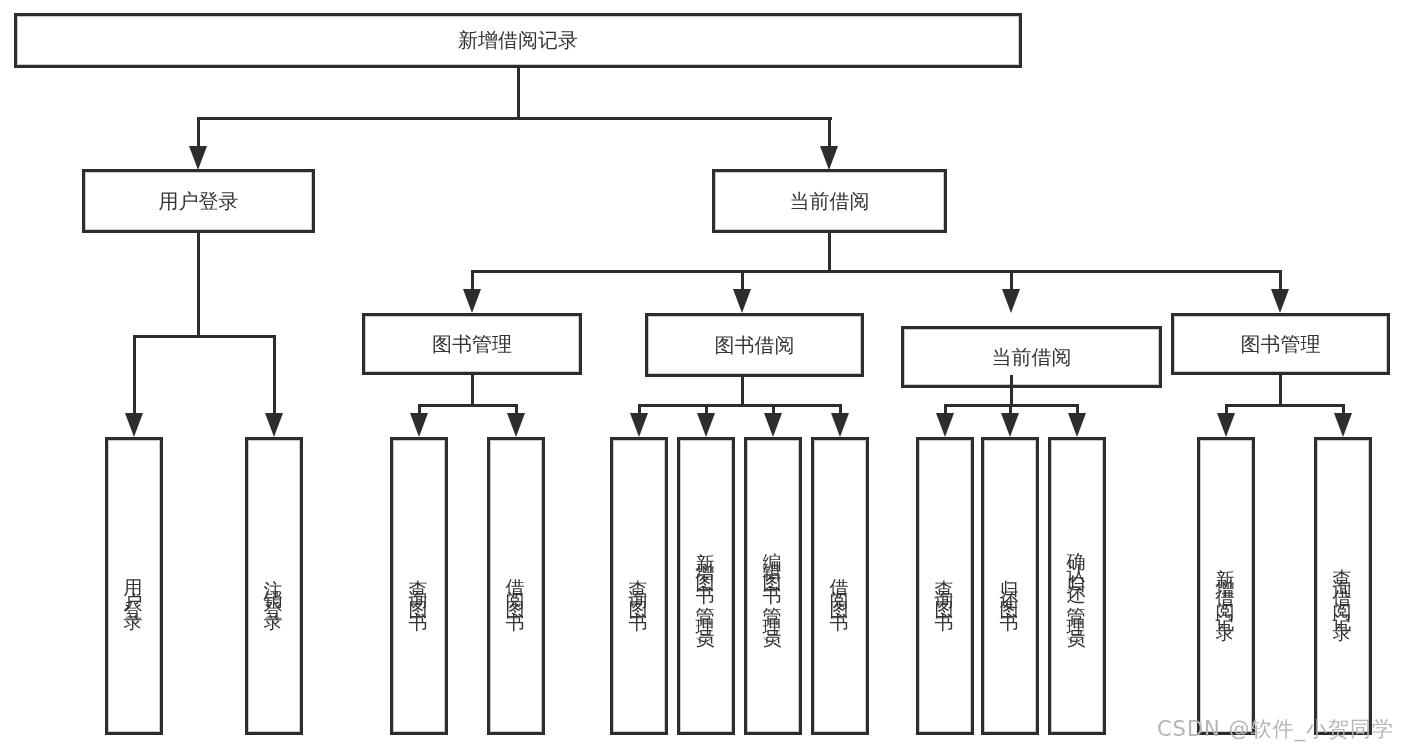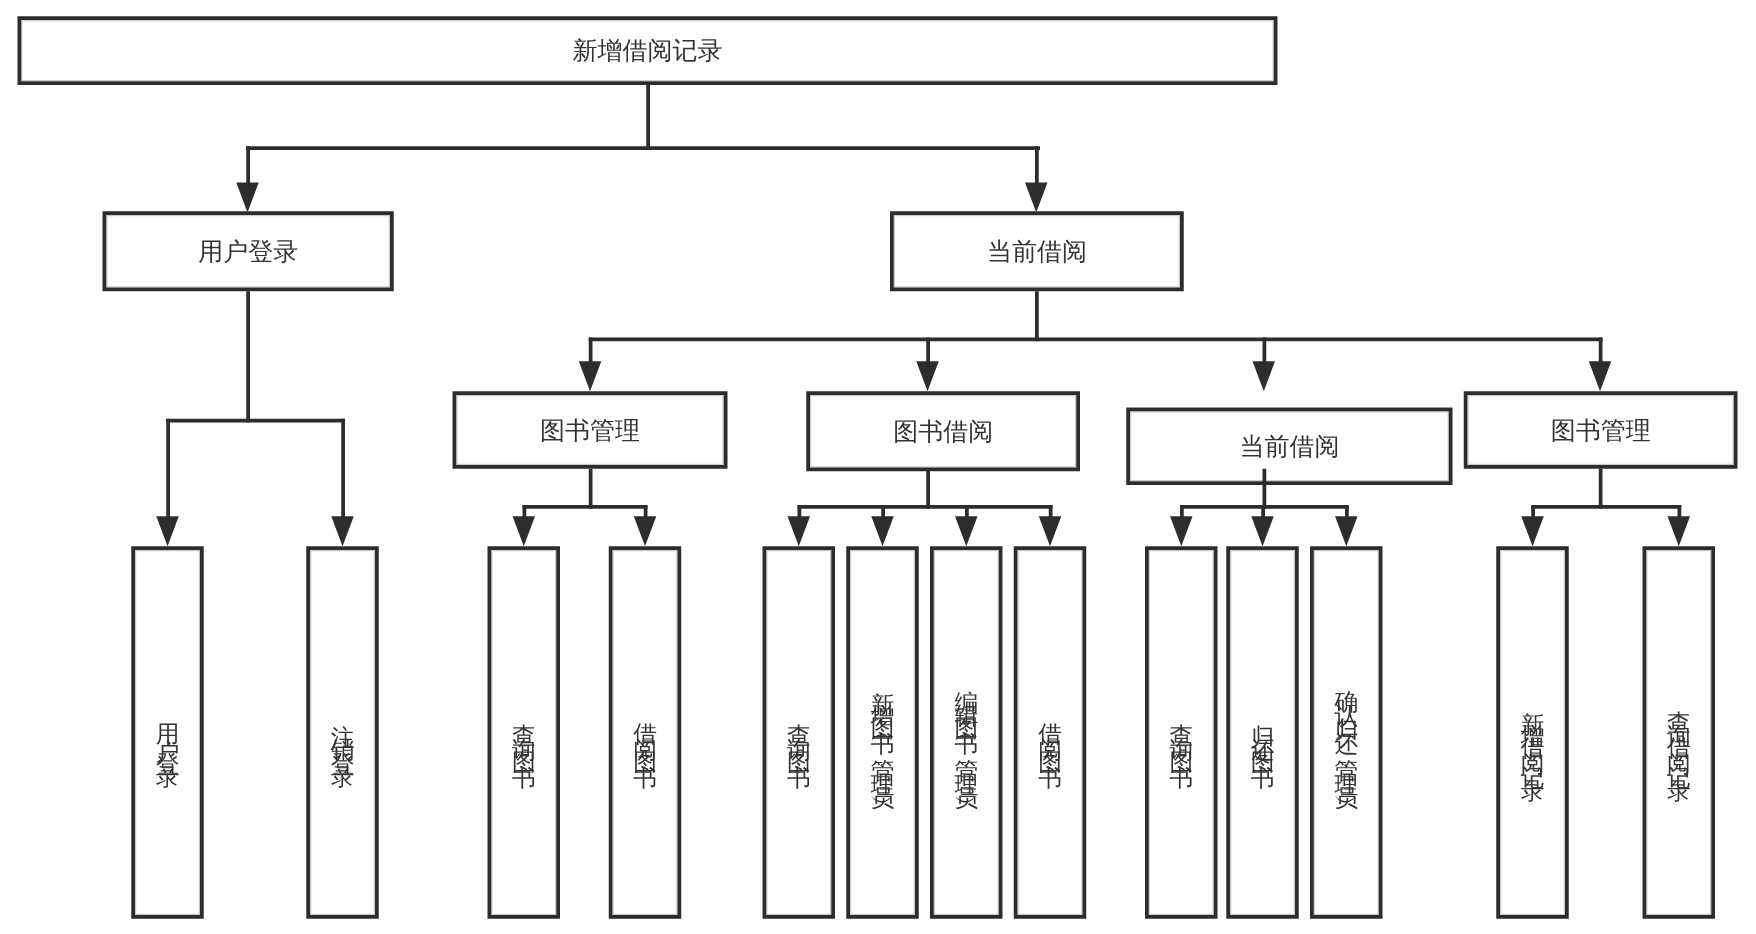--- a/index.html
+++ b/index.html
@@ -140,14 +140,15 @@
   <div class="box vbox" style="left:744px;top:437px;width:58px;height:298px;">编辑图书（管理员）</div>
   <div class="box vbox" style="left:811px;top:437px;width:58px;height:298px;">借阅图书</div>
 
   <div class="box vbox" style="left:916px;top:437px;width:58px;height:298px;">查询图书</div>
   <div class="box vbox" style="left:981px;top:437px;width:58px;height:298px;">归还图书</div>
   <div class="box vbox" style="left:1048px;top:437px;width:58px;height:298px;">确认归还（管理员）</div>
 
   <div class="box vbox" style="left:1197px;top:437px;width:58px;height:298px;">新增借阅记录</div>
   <div class="box vbox" style="left:1314px;top:437px;width:58px;height:298px;">查询借阅记录</div>
 
+  <div class="watermark">CSDN @软件_小贺同学</div>
 
 </div>
 
 </body></html>

